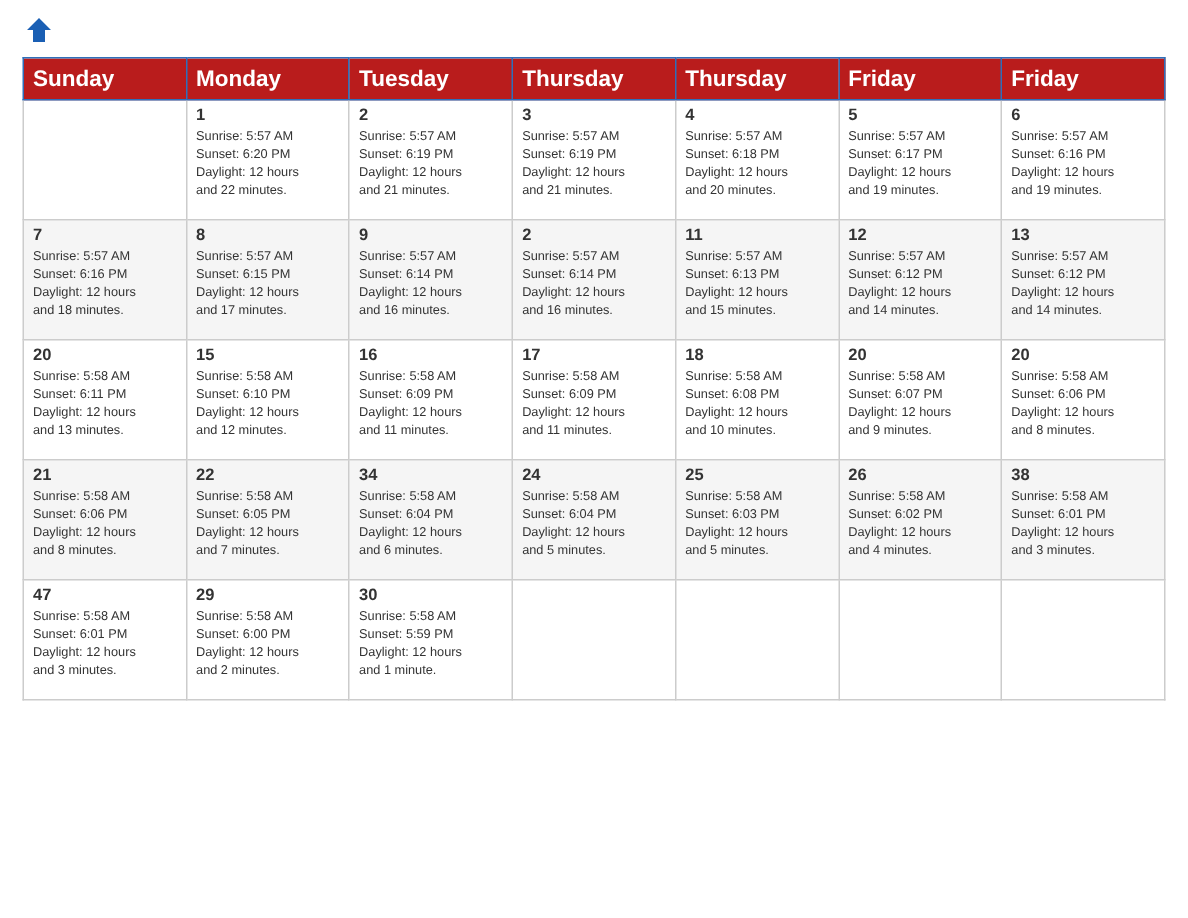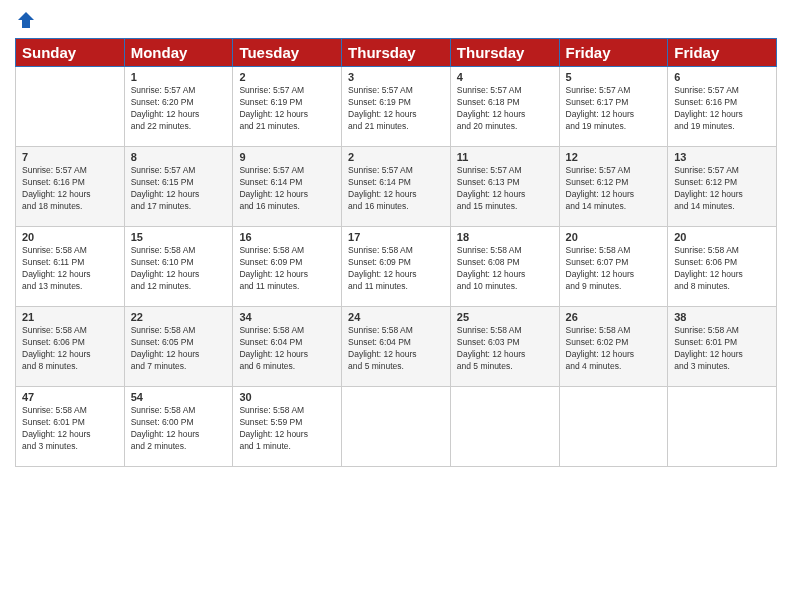--- a/index.html
+++ b/index.html
@@ -320,21 +320,21 @@
         </tr>
         <tr>
           <td>
             <span class="day-num">47</span>
             <div class="day-info" style="white-space: pre-line;">Sunrise: 5:58 AM
 Sunset: 6:01 PM
 Daylight: 12 hours
 and 3 minutes.</div>
           </td>
           <td>
-            <span class="day-num">54</span>
+            <span class="day-num">29</span>
             <div class="day-info" style="white-space: pre-line;">Sunrise: 5:58 AM
 Sunset: 6:00 PM
 Daylight: 12 hours
 and 2 minutes.</div>
           </td>
           <td>
             <span class="day-num">30</span>
             <div class="day-info" style="white-space: pre-line;">Sunrise: 5:58 AM
 Sunset: 5:59 PM
 Daylight: 12 hours

